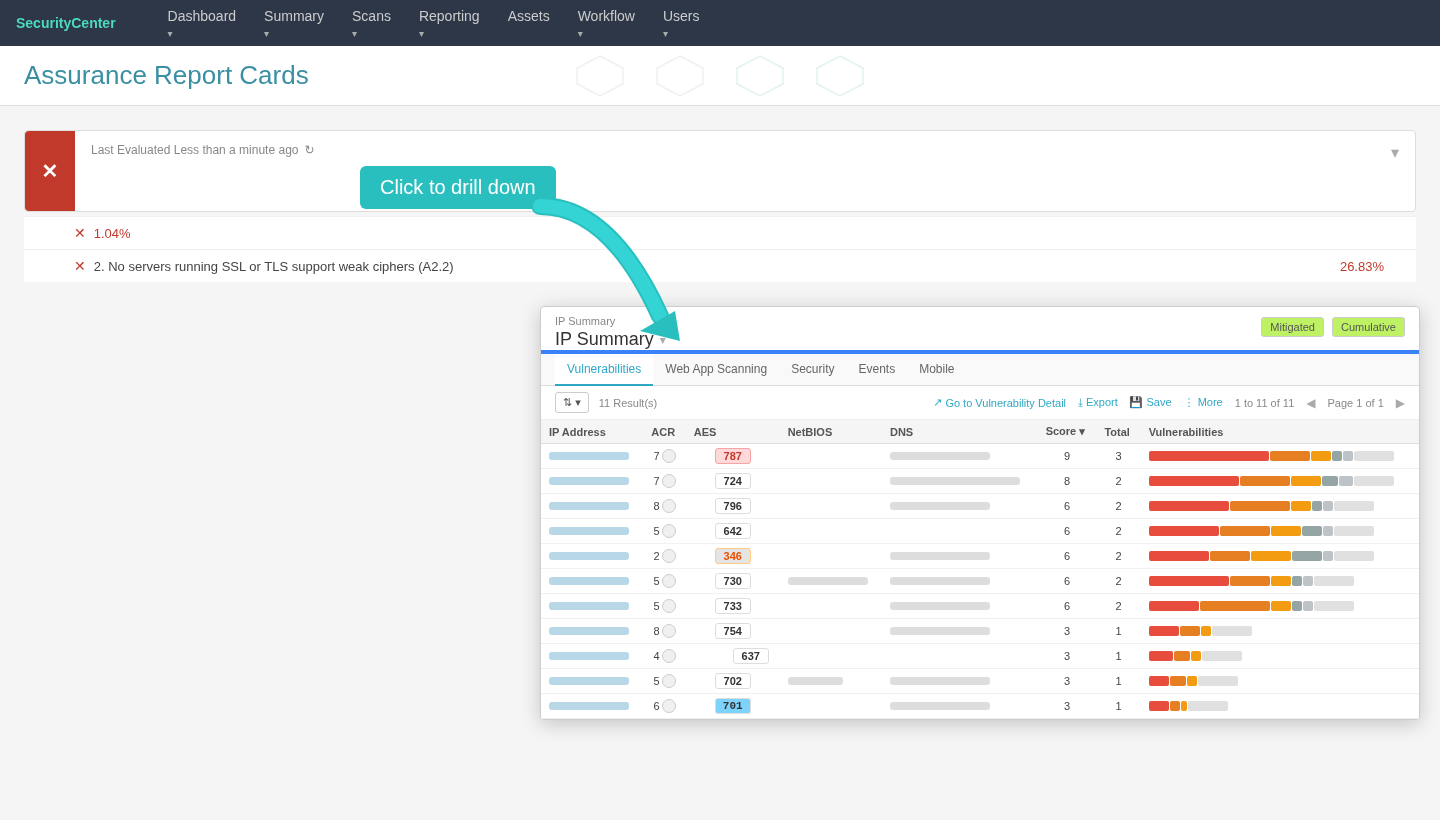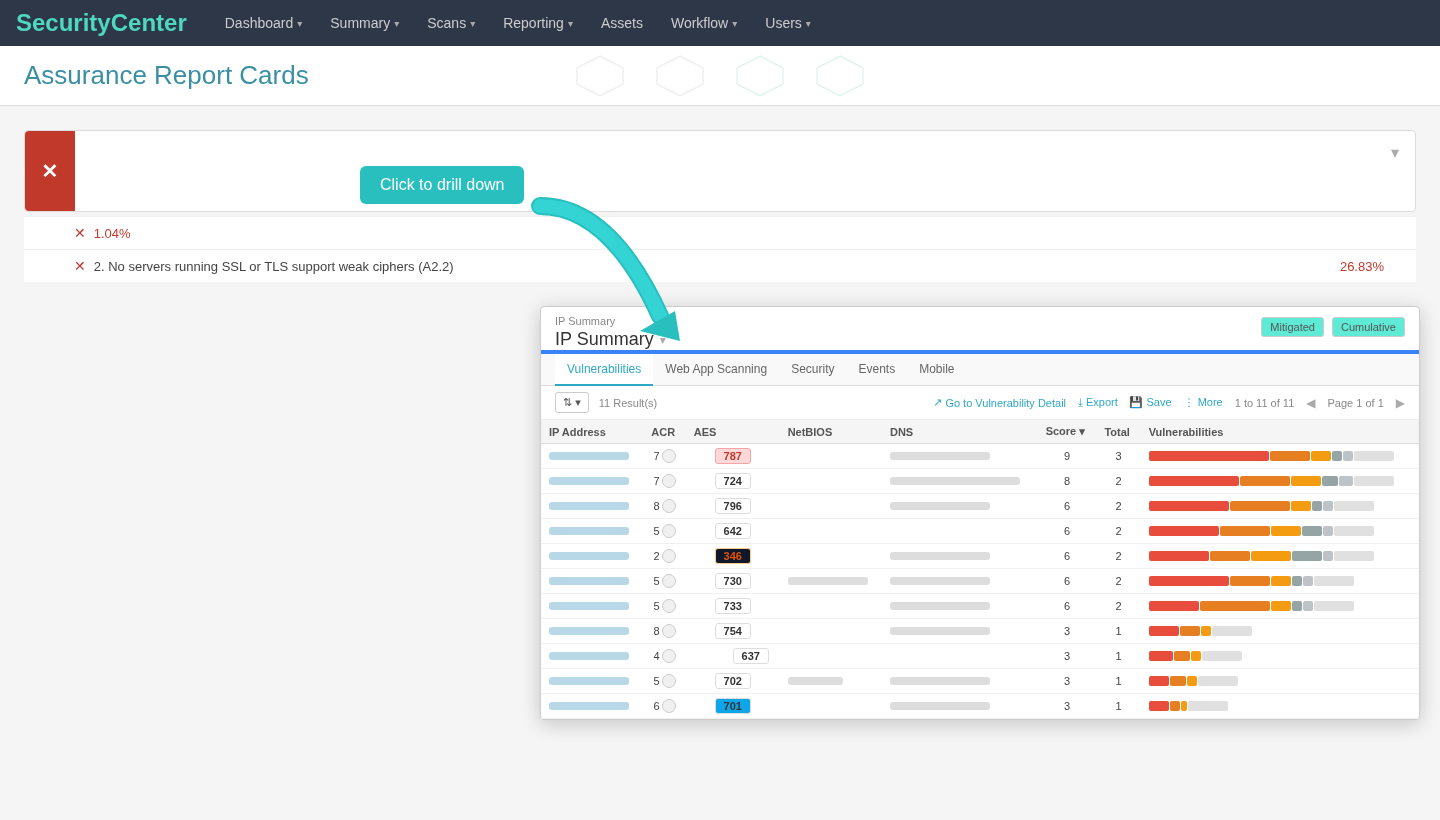--- a/index.html
+++ b/index.html
@@ -8,36 +8,36 @@
     
     .navbar {
       background: #2d3748;
       height: 46px;
       display: flex;
       align-items: center;
       padding: 0 16px;
     }
     .navbar-brand {
       color: white;
-      font-size: 24px;
+      font-size: 14px;
       font-weight: 600;
-      margin-right: 26px;
+      margin-right: 40px;
       white-space: nowrap;
     }
     .navbar-brand span { color: #4dd9c0; }
     .nav-items { display: flex; gap: 4px; }
     .nav-item {
       color: #ccc;
       font-size: 14px;
       padding: 6px 12px;
       cursor: pointer;
       display: flex;
-      align-items: center;
       gap: 4px;
       border-radius: 3px;
+      flex-direction: column;
     }
     .nav-caret { font-size: 10px; color: #aaa; }
 
     
     .page-header {
       background: white;
       border-bottom: 1px solid #ddd;
       height: 60px;
       display: flex;
       align-items: center;
@@ -141,21 +141,21 @@
       position: absolute;
       top: 60px;
       left: 360px;
       z-index: 10;
     }
     .tooltip-bubble {
       background: #2abfbf;
       color: white;
       padding: 10px 20px;
       border-radius: 6px;
-      font-size: 16px;
+      font-size: 20px;
       font-weight: 500;
       white-space: nowrap;
       display: inline-block;
     }
 
     
     .ip-summary-panel {
       position: absolute;
       top: 200px;
       left: 540px;
@@ -176,21 +176,21 @@
     .panel-title-caret { font-size: 12px; color: #aaa; }
     .panel-top-actions {
       position: absolute;
       top: 10px;
       right: 14px;
       display: flex;
       gap: 8px;
       align-items: center;
     }
     .btn-toggle {
-      background: #5eead4;
+      background: #bef264;
       border: 1px solid #ccc;
       padding: 3px 8px;
       font-size: 11px;
       color: #555;
       border-radius: 3px;
       cursor: pointer;
     }
 
     
     .panel-tabs {
@@ -332,20 +332,24 @@
 
 </div>
 
 <div class="main-content">
 
   <div class="report-card">
     <div class="report-card-fail-indicator">
       <span class="fail-x">✕</span>
     </div>
     <div class="report-card-body">
+      <div class="report-card-subtitle">
+        <span>Last Evaluated Less than a minute ago</span>
+        <span class="refresh-icon">↻</span>
+      </div>
     </div>
     <div class="report-card-chevron">▾</div>
   </div>
 
   <div class="report-item">
     <span class="item-fail-icon">✕</span>
     <span class="item-score">1.04%</span>
   </div>
 
   <div class="report-item">
@@ -513,21 +517,21 @@
                   <div style="height: 10px; width: 40px; background: rgb(224, 224, 224); border-radius: 2px;"></div>
                 </div>
               </td>
             </tr>
             <tr>
               <td><span style="display: inline-block; width: 80px; height: 8px; background: rgb(184, 216, 232); border-radius: 3px;"></span></td>
               <td style="text-align: center;"><span style="display: inline-flex; align-items: center; gap: 2px;">
                   <span>2</span>
                   <span style="display: inline-block; width: 14px; height: 14px; border-radius: 50%; border: 1px solid rgb(204, 204, 204); background: rgb(240, 240, 240); vertical-align: middle;"></span>
                 </span></td>
-              <td style="text-align: center;"><span class="score-badge" style="background: #0f172a; color: rgb(230, 81, 0); border: 1px solid rgb(255, 204, 128);">346</span></td>
+              <td style="text-align: center;"><span class="score-badge" style="background: #e5e5e5; color: rgb(230, 81, 0); border: 1px solid rgb(255, 204, 128);">346</span></td>
               <td></td>
               <td><span style="display: inline-block; width: 100px; height: 8px; background: rgb(221, 221, 221); border-radius: 3px;"></span></td>
               <td style="text-align: center;">6</td>
               <td style="text-align: center;">2</td>
               <td>
                 <div style="display: flex; align-items: center; gap: 1px; min-width: 150px;">
                   <div style="height: 10px; width: 60px; background: rgb(231, 76, 60); border-radius: 2px;"></div>
                   <div style="height: 10px; width: 40px; background: rgb(230, 126, 34); border-radius: 2px;"></div>
                   <div style="height: 10px; width: 40px; background: rgb(243, 156, 18); border-radius: 2px;"></div>
                   <div style="height: 10px; width: 30px; background: rgb(149, 165, 166); border-radius: 2px;"></div>
@@ -639,21 +643,21 @@
                   <div style="height: 10px; width: 40px; background: rgb(224, 224, 224); border-radius: 2px;"></div>
                 </div>
               </td>
             </tr>
             <tr>
               <td><span style="display: inline-block; width: 80px; height: 8px; background: rgb(184, 216, 232); border-radius: 3px;"></span></td>
               <td style="text-align: center;"><span style="display: inline-flex; align-items: center; gap: 2px;">
                   <span>6</span>
                   <span style="display: inline-block; width: 14px; height: 14px; border-radius: 50%; border: 1px solid rgb(204, 204, 204); background: rgb(240, 240, 240); vertical-align: middle;"></span>
                 </span></td>
-              <td style="text-align: center;"><span class="score-badge" style="background: #0ea5e9; color: rgb(51, 51, 51); border: 1px solid rgb(221, 221, 221);">701</span></td>
+              <td style="text-align: center;"><span class="score-badge" style="background: #7dd3fc; color: rgb(51, 51, 51); border: 1px solid rgb(221, 221, 221); font-family: Liberation Mono, monospace;">701</span></td>
               <td></td>
               <td><span style="display: inline-block; width: 100px; height: 8px; background: rgb(221, 221, 221); border-radius: 3px;"></span></td>
               <td style="text-align: center;">3</td>
               <td style="text-align: center;">1</td>
               <td>
                 <div style="display: flex; align-items: center; gap: 1px; min-width: 150px;">
                   <div style="height: 10px; width: 20px; background: rgb(231, 76, 60); border-radius: 2px;"></div>
                   <div style="height: 10px; width: 10px; background: rgb(230, 126, 34); border-radius: 2px;"></div>
                   <div style="height: 10px; width: 6px; background: rgb(243, 156, 18); border-radius: 2px;"></div>
                   <div style="height: 10px; width: 40px; background: rgb(224, 224, 224); border-radius: 2px;"></div>

